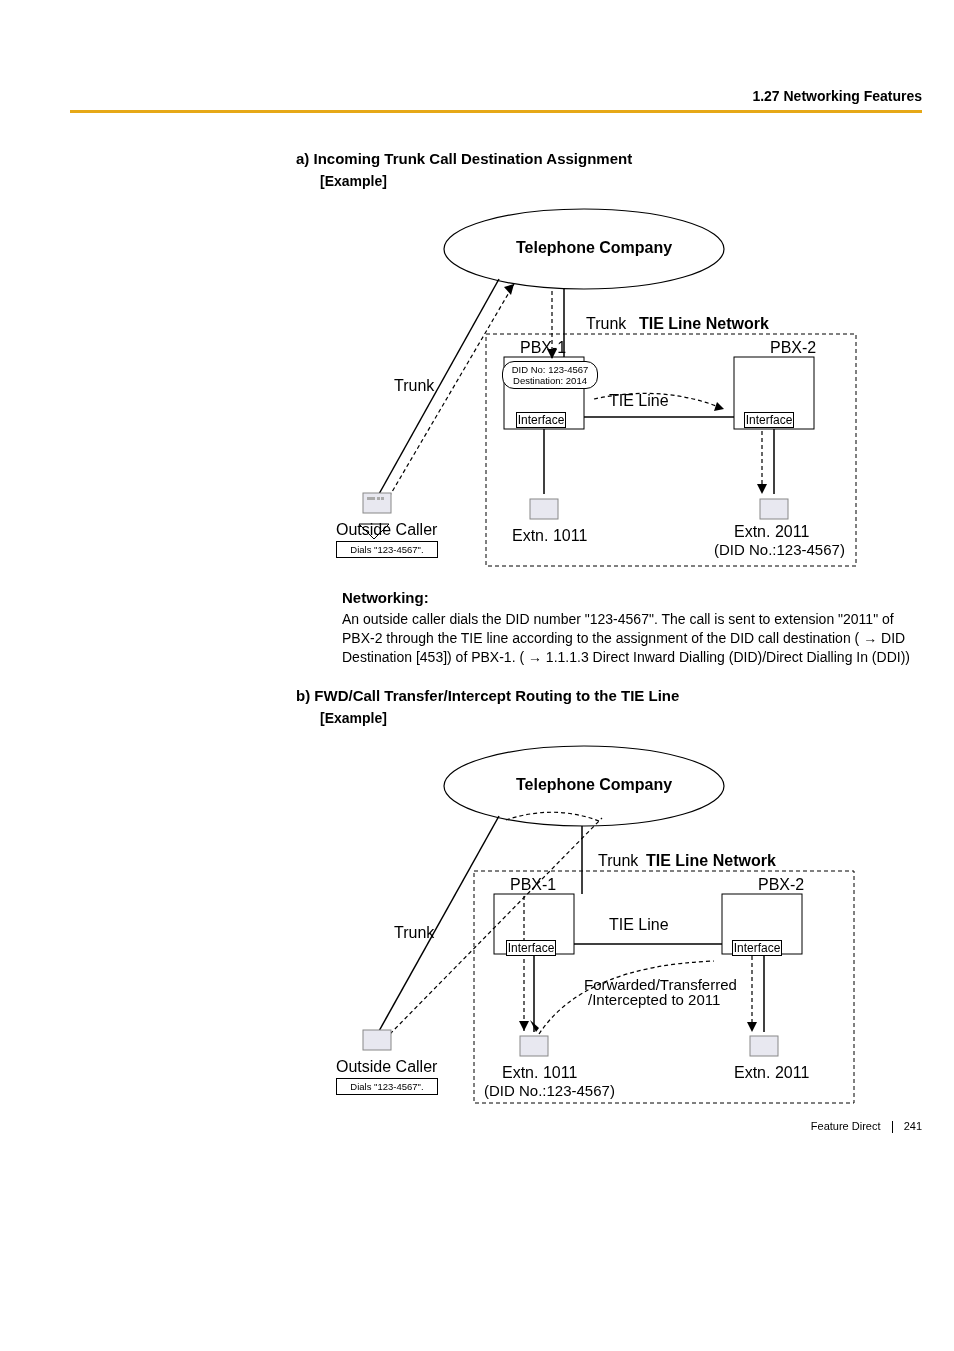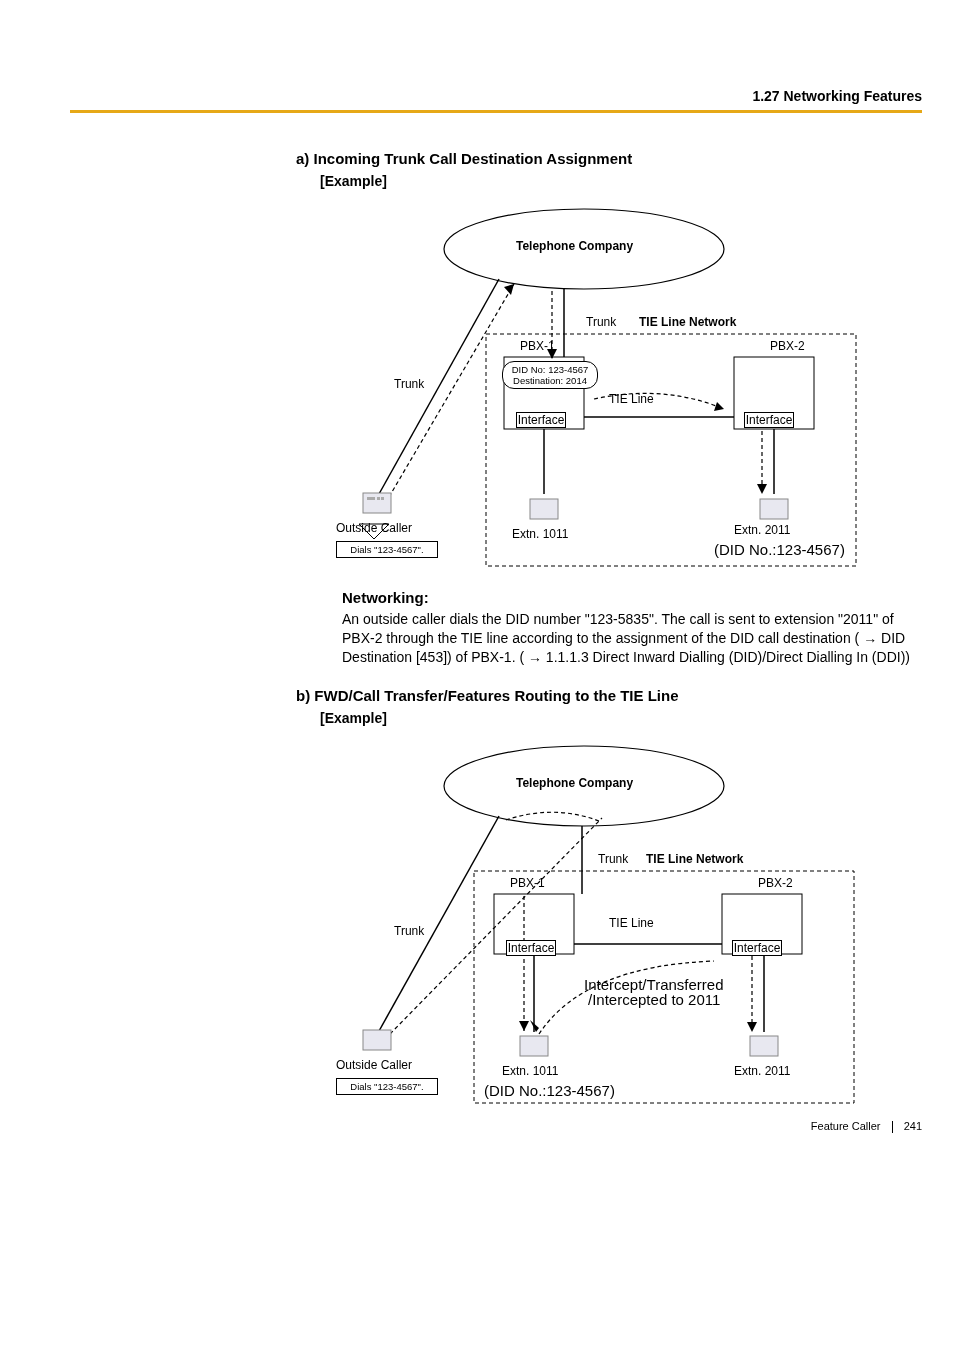--- a/index.html
+++ b/index.html
@@ -4,21 +4,21 @@
 <style>
   html,body{margin:0;padding:0;background:#fff;font-family:Arial,Helvetica,sans-serif;color:#000;}
   .page{width:954px;height:1203px;position:relative;margin:0 auto;padding-left:38px;}
   .header-right{position:absolute;top:88px;right:70px;font-size:14px;font-weight:bold;}
   .orange-line{position:absolute;top:110px;left:70px;right:70px;height:3px;background:#e6a817;}
   .content{position:absolute;top:150px;left:248px;width:640px;margin-left:48px;}
   .section-title{font-weight:bold;font-size:15px;margin:0 0 6px 0;}
   .example{font-weight:bold;font-size:14px;margin:0 0 10px 24px;}
   .diagram-a{position:relative;width:560px;height:380px;margin:0 0 10px 28px;}
   .diagram-b{position:relative;width:560px;height:380px;margin:0 0 10px 28px;}
-  .label{position:absolute;font-size:12px;white-space:nowrap;}
+  .label{position:absolute;font-size:16px;white-space:nowrap;}
   .label.bold{font-weight:bold;}
   .label.small{font-size:15px;}
   .interface-box{position:absolute;border:1px solid #000;font-size:12px;text-align:center;line-height:14px;background:#fff;}
   .info-box{position:absolute;border:1px solid #000;border-radius:12px;font-size:9.5px;text-align:center;padding:2px 4px;background:#fff;line-height:11px;}
   .explanation-title{font-weight:bold;font-size:15px;margin:8px 0 4px 46px;}
   .explanation-text{font-size:14px;line-height:1.35;margin:0 0 20px 46px;width:580px;}
   .footer{position:absolute;bottom:70px;right:70px;font-size:11px;}
   .footer .sep{display:inline-block;border-left:1px solid #000;height:12px;margin:0 8px;vertical-align:middle;}
 </style>
 </head>
@@ -97,23 +97,23 @@
         </svg>
 
       <div class="label" style="left:12px;top:322px">Outside Caller</div>
       <div class="info-box" style="left:12px;top:342px;width:92px;border-radius:0">Dials "123-4567".</div>
       <div class="label" style="left:188px;top:328px">Extn. 1011</div>
       <div class="label" style="left:410px;top:324px">Extn. 2011</div>
       <div class="label small" style="left:390px;top:342px">(DID No.:123-4567)</div>
     </div>
 
     <div class="explanation-title">Networking:</div>
-    <div class="explanation-text">An outside caller dials the DID number "123-5835". The call is sent to extension "2011" of PBX-2 through the TIE line according to the assignment of the DID call destination ( → DID Destination [453]) of PBX-1. ( → 1.1.1.3 Direct Inward Dialling (DID)/Direct Dialling In (DDI))</div>
+    <div class="explanation-text">An outside caller dials the DID number "123-4567". The call is sent to extension "2011" of PBX-2 through the TIE line according to the assignment of the DID call destination ( → DID Destination [453]) of PBX-1. ( → 1.1.1.3 Direct Inward Dialling (DID)/Direct Dialling In (DDI))</div>
 
-    <div class="section-title">b) FWD/Call Transfer/Features Routing to the TIE Line</div>
+    <div class="section-title">b) FWD/Call Transfer/Intercept Routing to the TIE Line</div>
     <div class="example">[Example]</div>
 
     <div class="diagram-b">
       <svg width="560" height="380" style="position:absolute;left:0;top:0">
         <ellipse cx="260" cy="50" rx="140" ry="40" fill="none" stroke="#000" stroke-width="1.2"></ellipse>
         <rect x="150" y="135" width="380" height="232" fill="none" stroke="#000" stroke-width="1" stroke-dasharray="4,3"></rect>
         <rect x="170" y="158" width="80" height="60" fill="none" stroke="#000" stroke-width="1"></rect>
         <rect x="398" y="158" width="80" height="60" fill="none" stroke="#000" stroke-width="1"></rect>
         <line x1="250" y1="208" x2="398" y2="208" stroke="#000" stroke-width="1.5"></line>
 
@@ -139,21 +139,21 @@
       <div class="label bold" style="left:192px;top:40px">Telephone Company</div>
       <div class="label" style="left:274px;top:116px">Trunk</div>
       <div class="label bold" style="left:322px;top:116px">TIE Line Network</div>
       <div class="label" style="left:186px;top:140px">PBX-1</div>
       <div class="label" style="left:434px;top:140px">PBX-2</div>
       <div class="label" style="left:70px;top:188px">Trunk</div>
       <div class="label" style="left:285px;top:180px">TIE Line</div>
       <div class="interface-box" style="left:182px;top:204px;width:48px;height:14px">Interface</div>
       <div class="interface-box" style="left:408px;top:204px;width:48px;height:14px">Interface</div>
 
-      <div class="label small" style="left:260px;top:240px">Intercept/Transferred</div>
+      <div class="label small" style="left:260px;top:240px">Forwarded/Transferred</div>
       <div class="label small" style="left:264px;top:255px">/Intercepted to 2011</div>
 
       <svg width="36" height="28" style="position:absolute;left:35px;top:290px">
           <rect x="4" y="4" width="28" height="20" fill="#e8e8f0" stroke="#888"></rect>
         </svg>
       <svg width="36" height="28" style="position:absolute;left:192px;top:296px">
           <rect x="4" y="4" width="28" height="20" fill="#e8e8f0" stroke="#888"></rect>
         </svg>
       <svg width="36" height="28" style="position:absolute;left:422px;top:296px">
           <rect x="4" y="4" width="28" height="20" fill="#e8e8f0" stroke="#888"></rect>
@@ -162,18 +162,18 @@
       <div class="label" style="left:12px;top:322px">Outside Caller</div>
       <div class="info-box" style="left:12px;top:342px;width:92px;border-radius:0">Dials "123-4567".</div>
       <div class="label" style="left:178px;top:328px">Extn. 1011</div>
       <div class="label small" style="left:160px;top:346px">(DID No.:123-4567)</div>
       <div class="label" style="left:410px;top:328px">Extn. 2011</div>
     </div>
 
   </div>
 
   <div class="footer">
-    <span>Feature Caller</span>
+    <span>Feature Direct</span>
     <span class="sep"></span>
     <span>241</span>
   </div>
 
 </div>
 
 </body></html>

